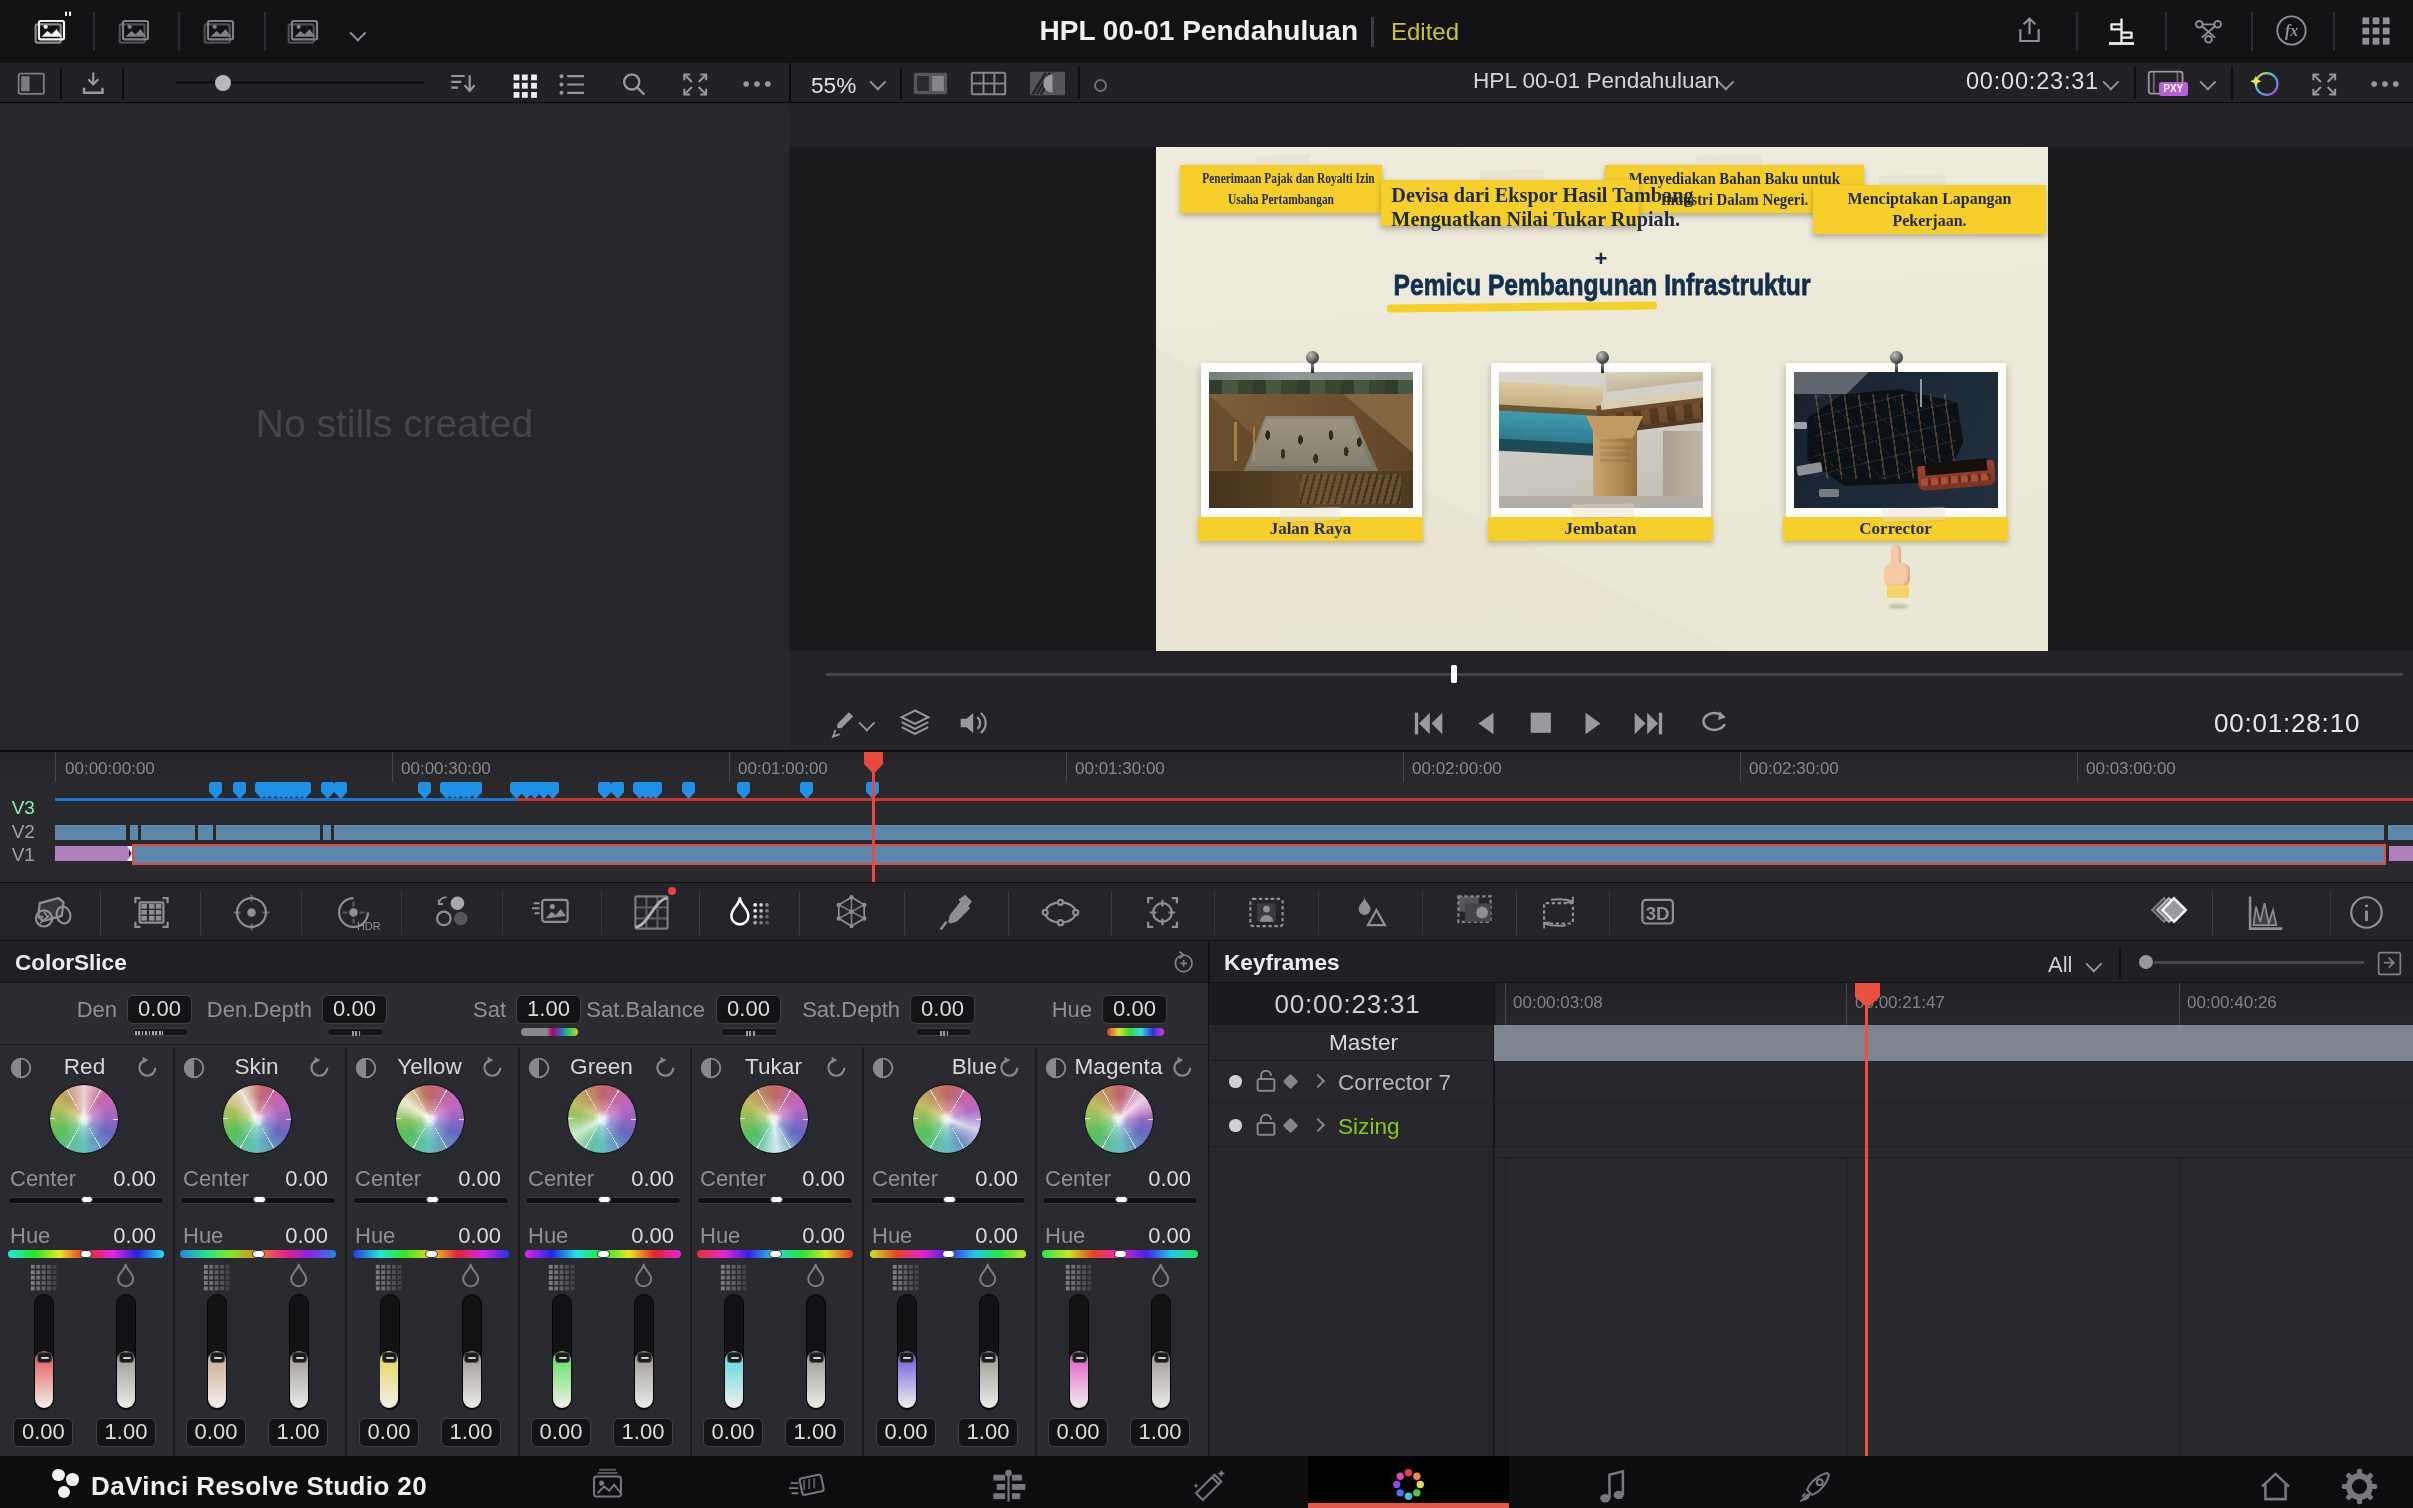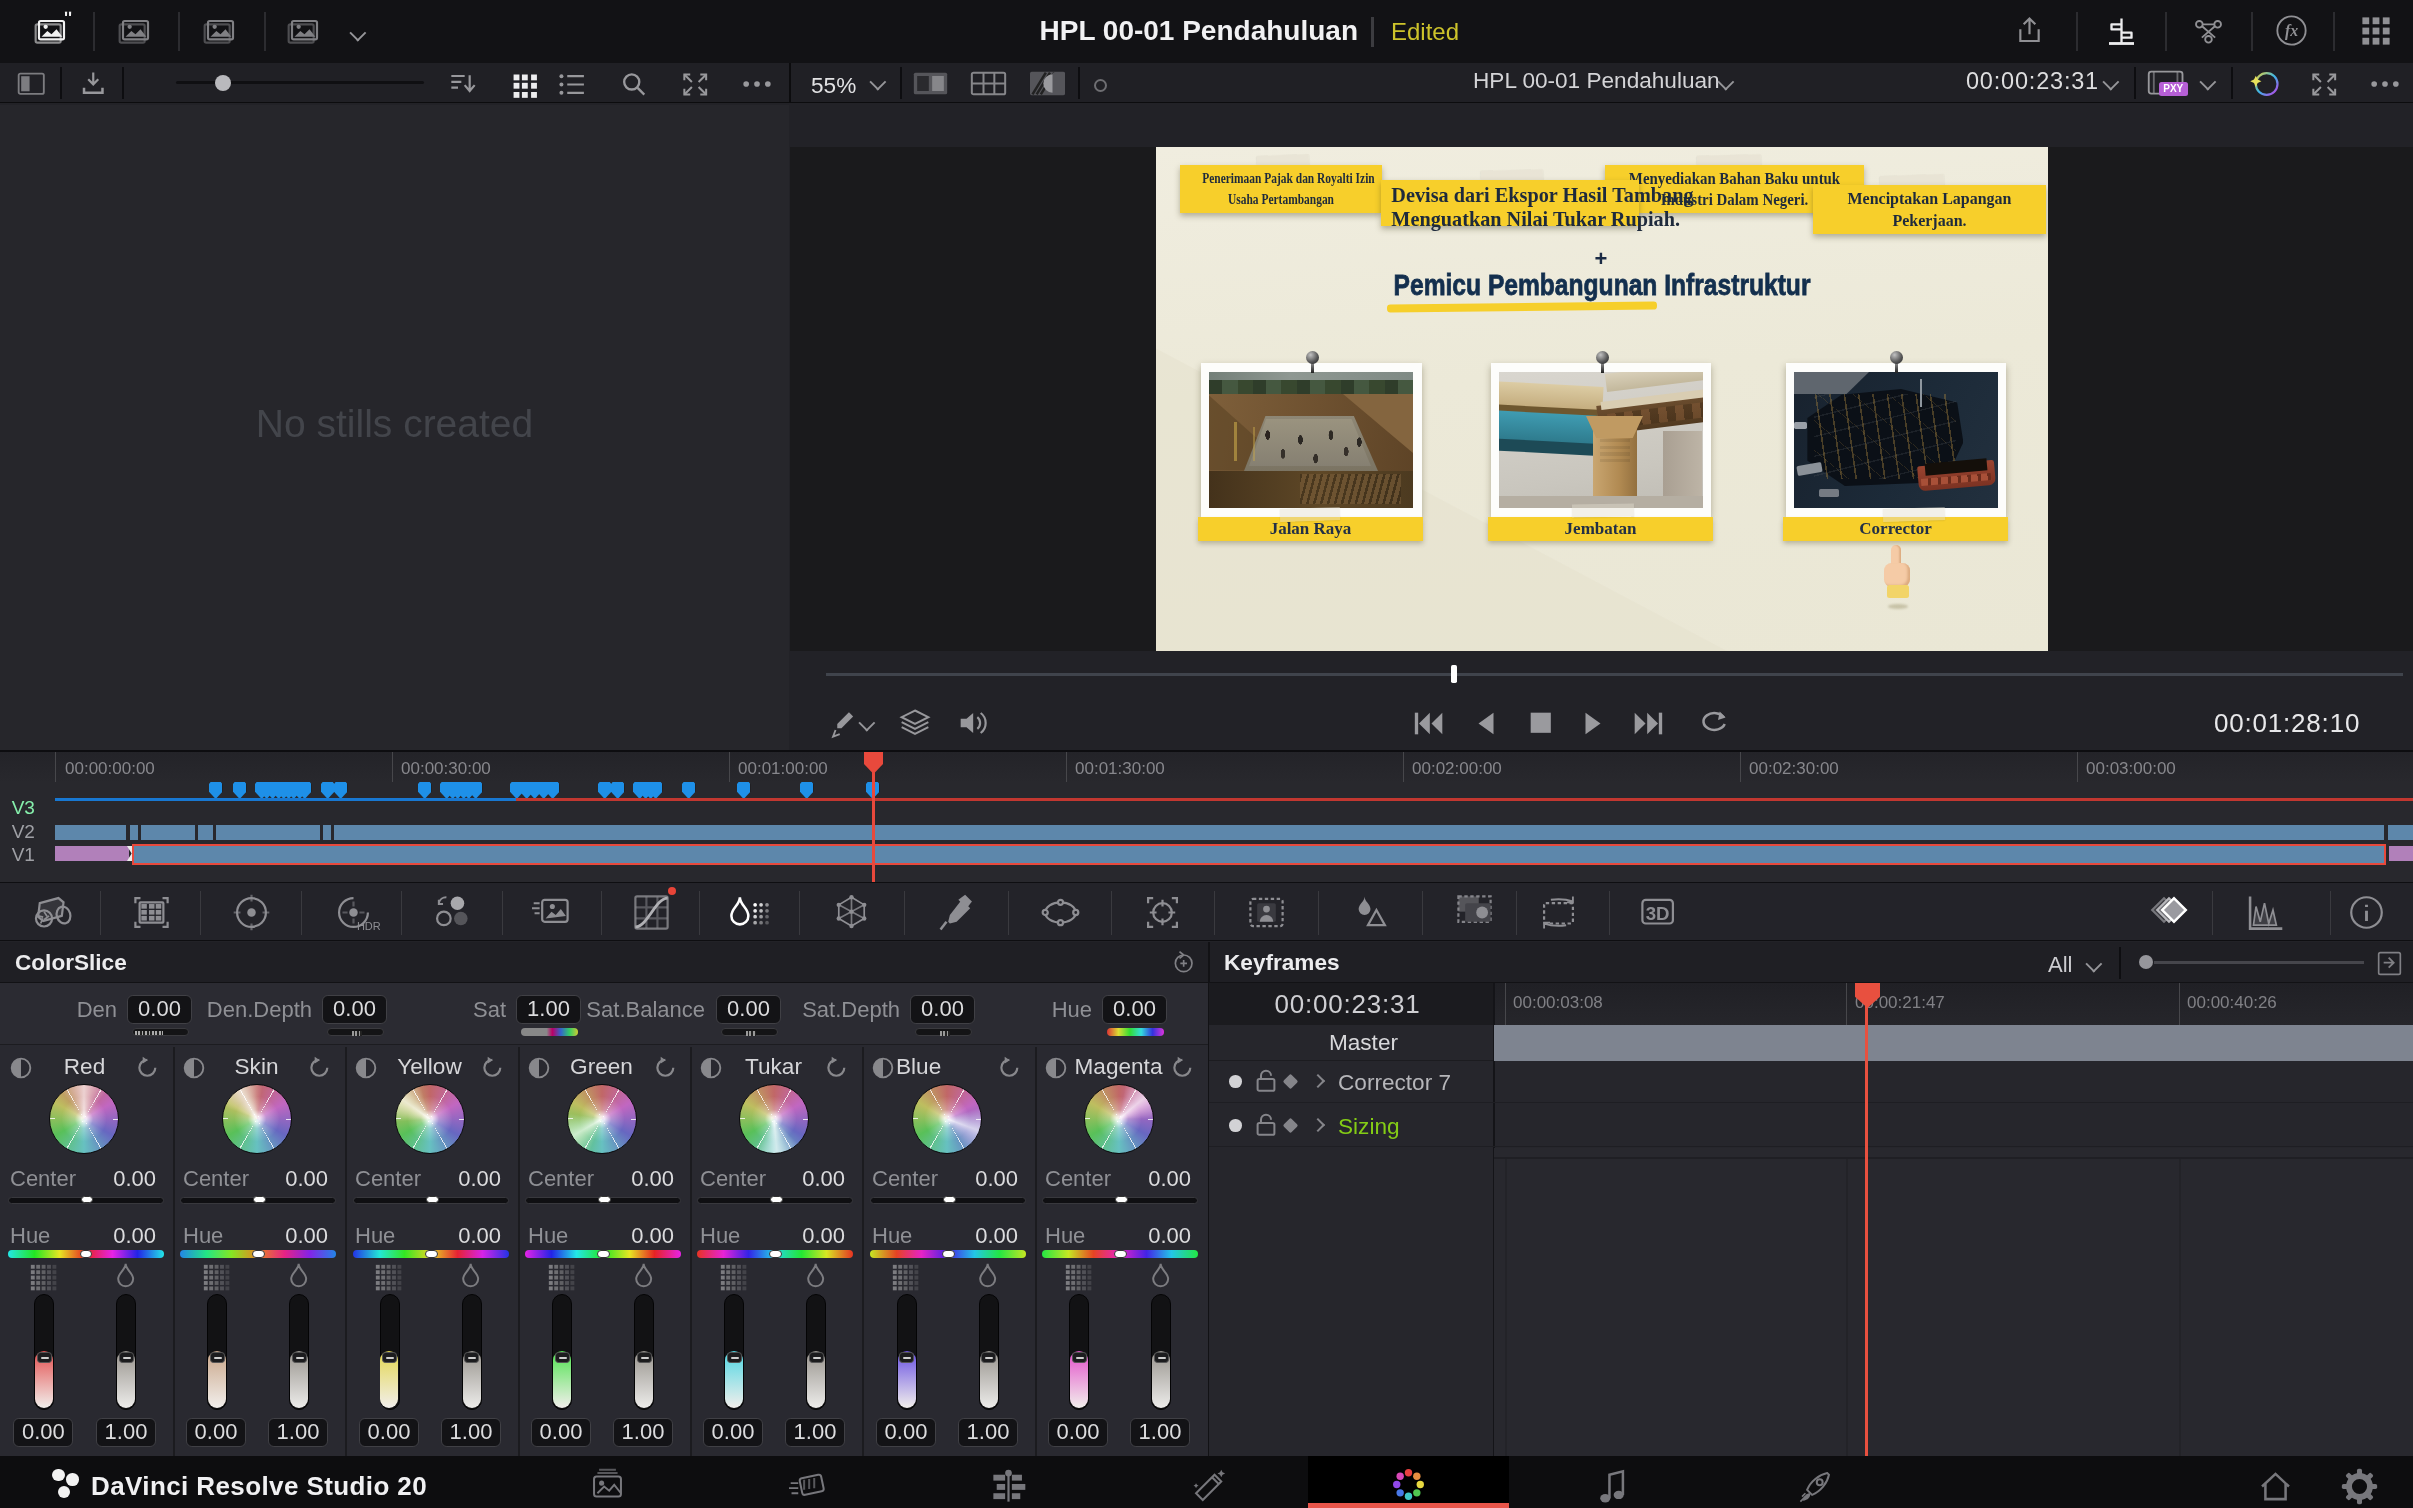--- a/index.html
+++ b/index.html
@@ -1040,21 +1040,21 @@
 <div class="vknob" style="left:809px;top:1352px"></div>
 <div class="valbox" style="left:703px;top:1418px;width:60px">0.00</div>
 <div class="valbox" style="left:785px;top:1418px;width:60px">1.00</div>
 <div class="vdiv" style="left:862px;top:1047px;height:410px;background:#1b1b1f"></div>
 <div class="a" style="left:872px;top:1057px">
     <svg width="22" height="22" viewBox="0 0 26 26" fill="none" stroke="#88888c" stroke-width="2.2">
       <circle cx="13" cy="13" r="11"></circle>
       <path d="M13 2 a11 11 0 0 0 0 22z" fill="#88888c" stroke="none"></path>
     </svg>
   </div>
-<div class="a" style="left:896px;top:1054px;width:101px;text-align:left;font-size:22.6px;color:#d6d6d9">Blue</div>
+<div class="a" style="left:896px;top:1054px;width:101px;text-align:right;font-size:22.6px;color:#d6d6d9">Blue</div>
 <div class="a" style="left:998px;top:1056px">
     <svg width="23.5" height="23.5" viewBox="0 0 28 28" fill="none" stroke="#88888c" stroke-width="2.6">
       <path d="M23 14 a9.5 9.5 0 1 1 -9.5 -9.5"></path>
       <path d="M8 1 l6 4 -6 4z" fill="#88888c" stroke="none"></path>
     </svg>
   </div>
 <div class="wheel" style="left:912px;top:1084px;background:radial-gradient(circle, rgba(255,255,255,.85) 0 2.5px, rgba(255,255,255,.3) 9.2px, rgba(255,255,255,0) 22.6px),conic-gradient(rgba(255,255,255,0) 0 29.2deg,rgba(255,255,255,.8) 29deg 31deg,rgba(0,0,0,0) 30.8deg 89.2deg,rgba(255,255,255,.8) 89deg 91deg,rgba(0,0,0,0) 90.8deg 149.2deg,rgba(255,255,255,.8) 149deg 151deg,rgba(0,0,0,0) 150.8deg 209.2deg,rgba(255,255,255,.8) 209deg 211deg,rgba(0,0,0,0) 210.8deg 269.2deg,rgba(255,255,255,.8) 269deg 271deg,rgba(0,0,0,0) 270.8deg 329.2deg,rgba(255,255,255,.8) 329deg 331deg,rgba(0,0,0,0) 330.8deg),conic-gradient(from 70deg, rgba(255,255,255,0) 0deg, rgba(255,255,255,.7) 40deg, rgba(255,255,255,0) 80deg),conic-gradient(from 0deg, hsl(0,42%,58%), hsl(300,42%,58%) 60deg, hsl(240,42%,58%) 120deg, hsl(180,42%,58%) 180deg, hsl(120,45%,55%) 240deg, hsl(60,42%,56%) 300deg, hsl(0,42%,58%) 360deg)"></div>
 <div class="sllab" style="left:872px;top:1166px">Center</div>
 <div class="slval" style="left:926px;top:1166px;width:92px;text-align:right">0.00</div>
 <div class="hslider" style="left:870px;top:1197px;width:156px">

